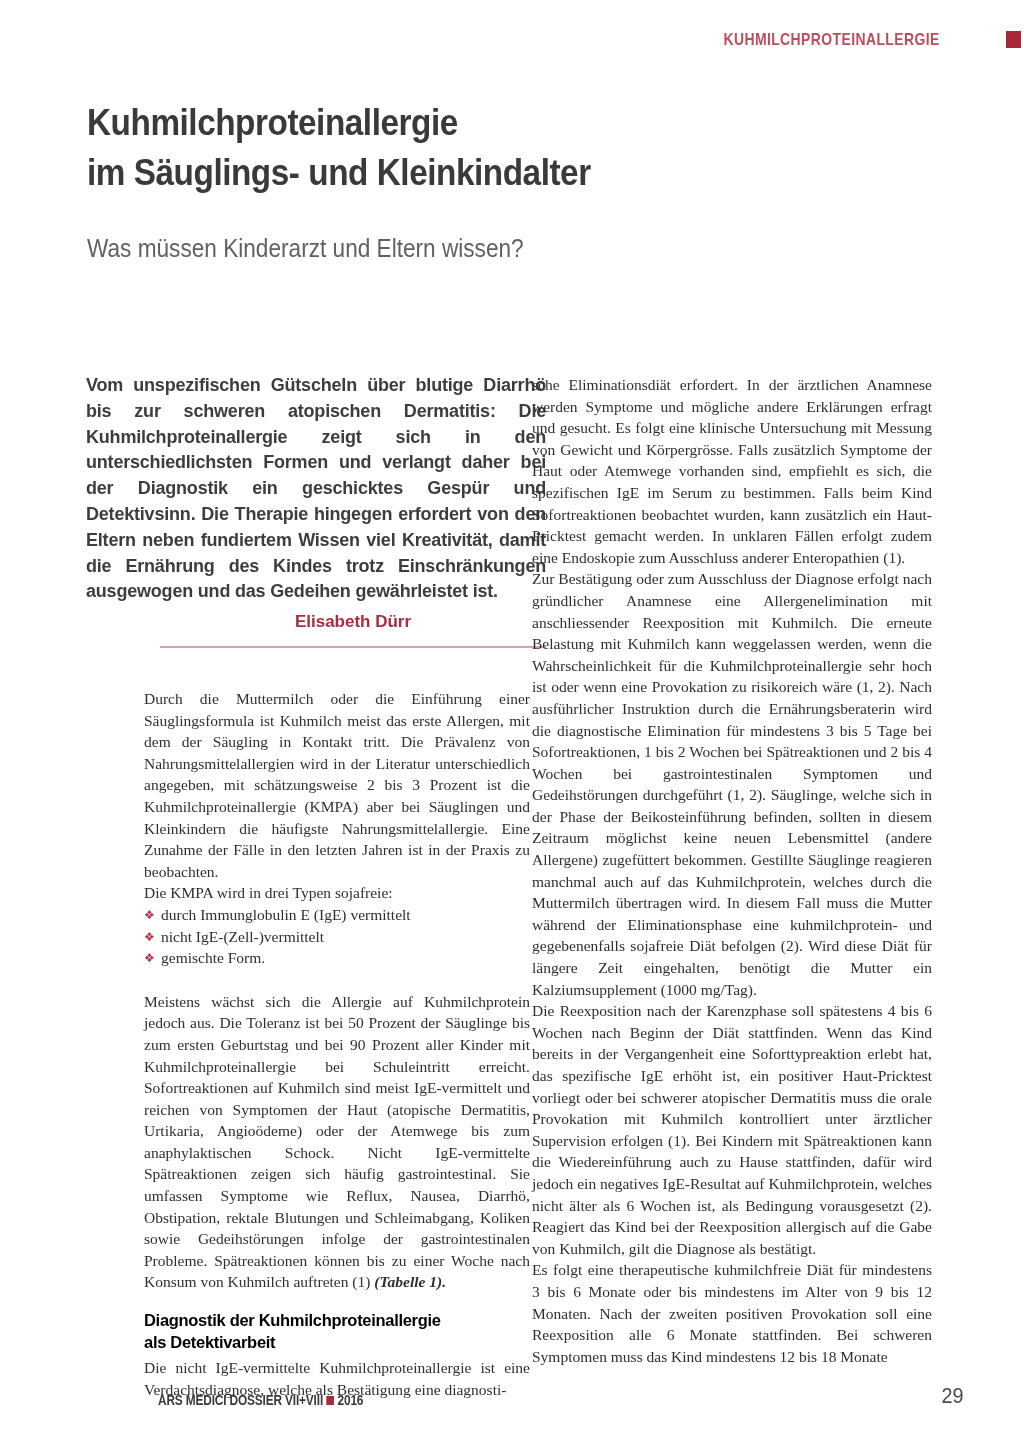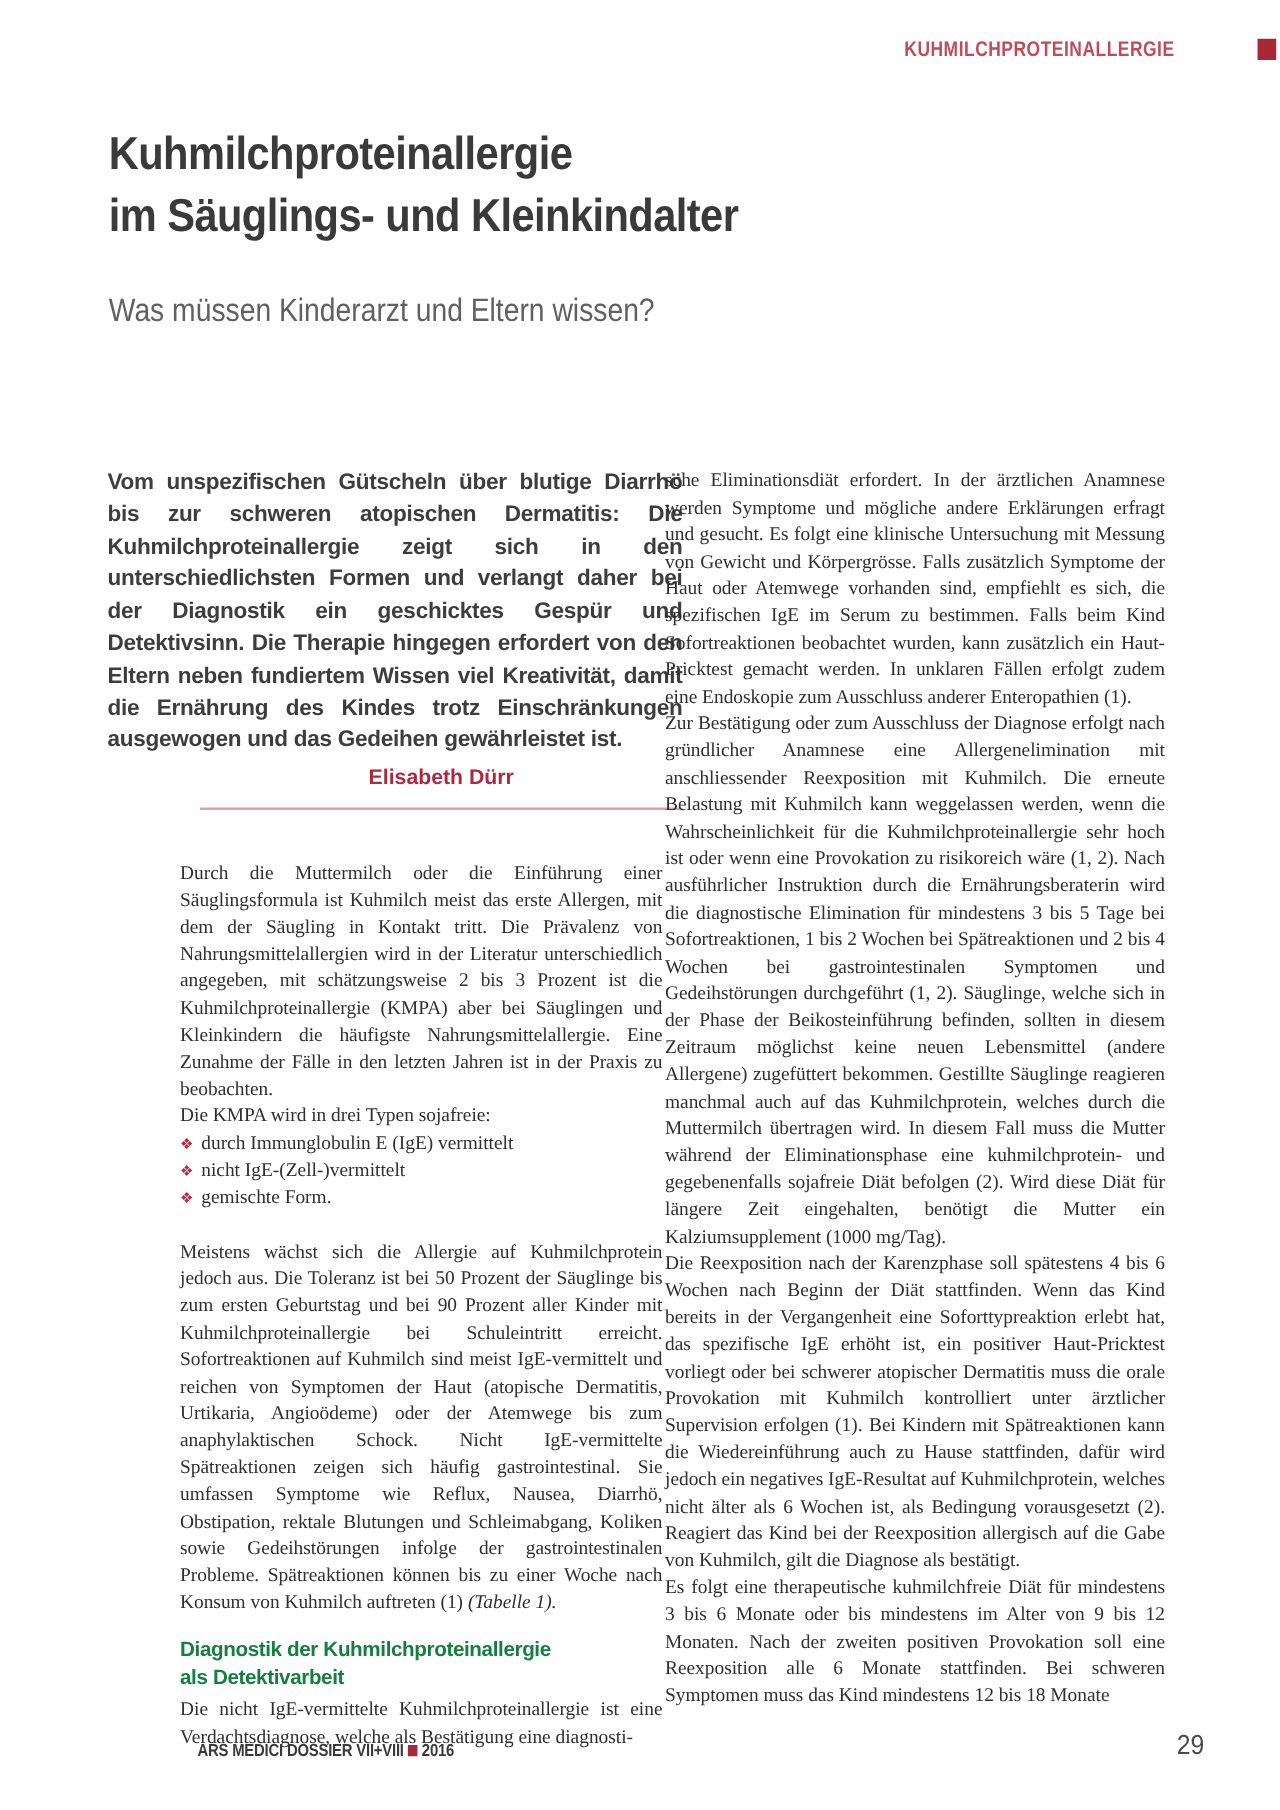--- a/index.html
+++ b/index.html
@@ -107,27 +107,27 @@
     color: #b03046;
     font-size: 12px;
     font-family: "DejaVu Sans", sans-serif;
   }
 
   .subhead {
     font-family: "Liberation Sans", sans-serif;
     font-weight: bold;
     font-size: 16.5px;
     line-height: 22px;
-    color: #15803d;
+    color: #000000;
     letter-spacing: -0.3px;
     margin-top: 16px;
     margin-bottom: 4px;
     text-align: left;
   }
-  .italic { font-style: italic; }
+  .italic { font-style: italic; font-weight: bold; }
 
   
   .footer-left {
     position: absolute;
     top: 1392px; left: 158px;
     color: #3a3a3a;
     font-size: 14px;
     font-weight: bold;
     letter-spacing: -0.2px;
   }

